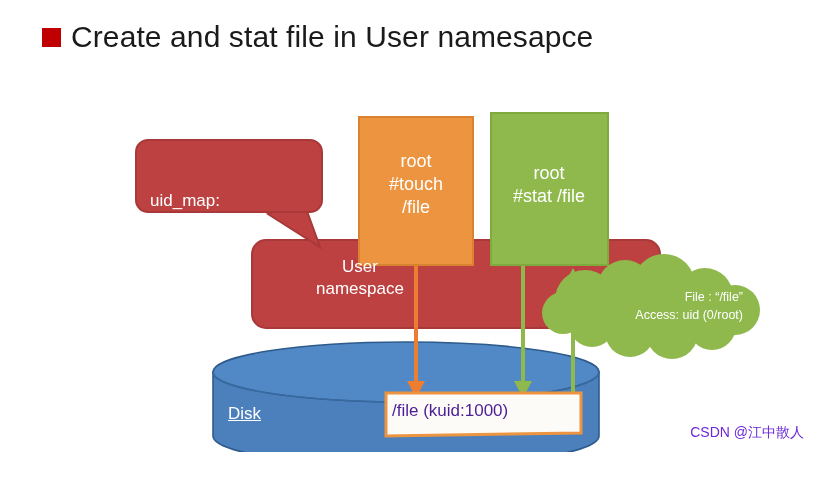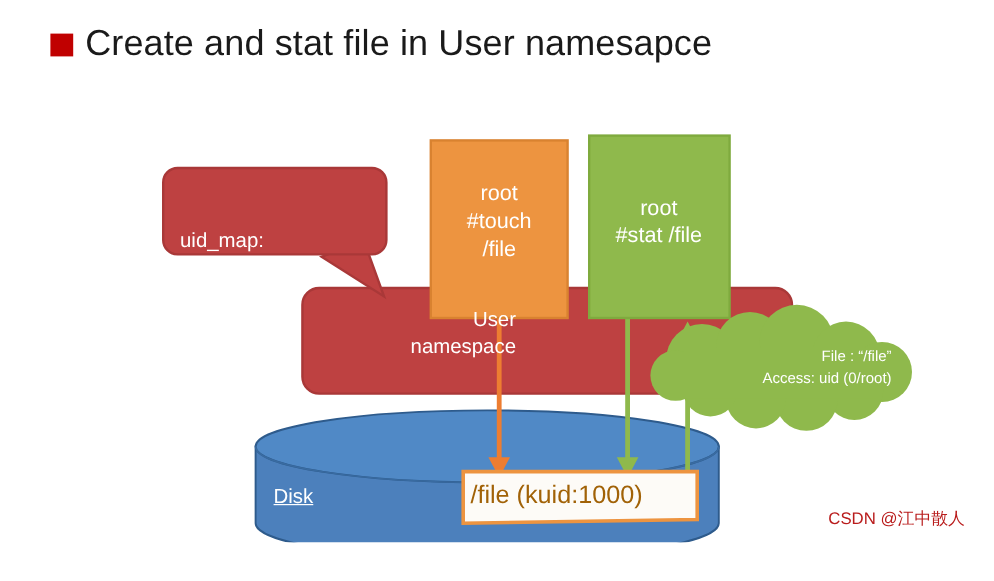--- a/index.html
+++ b/index.html
@@ -75,25 +75,25 @@
     text-align: center;
   }
   #stat-label {
     left: 489px;
     top: 162px;
     width: 120px;
     font-size: 18px;
     text-align: center;
   }
   #userns-label {
-    left: 260px;
+    left: 275px;
     top: 256px;
     width: 170px;
     font-size: 17px;
-    text-align: right;
+    text-align: center;
   }
   #cloud-label {
     left: 568px;
     top: 288px;
     width: 175px;
     font-size: 12.5px;
     text-align: right;
     line-height: 1.45;
   }
   #disk-label {
@@ -101,33 +101,33 @@
     top: 403px;
     width: 90px;
     font-size: 17px;
     text-align: left;
     text-decoration: underline;
   }
   #file-label {
     left: 392px;
     top: 400px;
     width: 180px;
-    font-size: 21px;
-    color: #a16207;
+    font-size: 17px;
+    color: #4c1d95;
     text-align: left;
     white-space: nowrap;
   }
 
   
   #watermark {
     position: absolute;
     right: 24px;
     bottom: 10px;
     font-size: 14px;
-    color: #b91c1c;
+    color: #6d28d9;
     font-family: "Liberation Sans", sans-serif;
     white-space: nowrap;
   }
 </style>
 </head>
 <body>
 
 <div id="slide">
 
   <div id="title-row">

